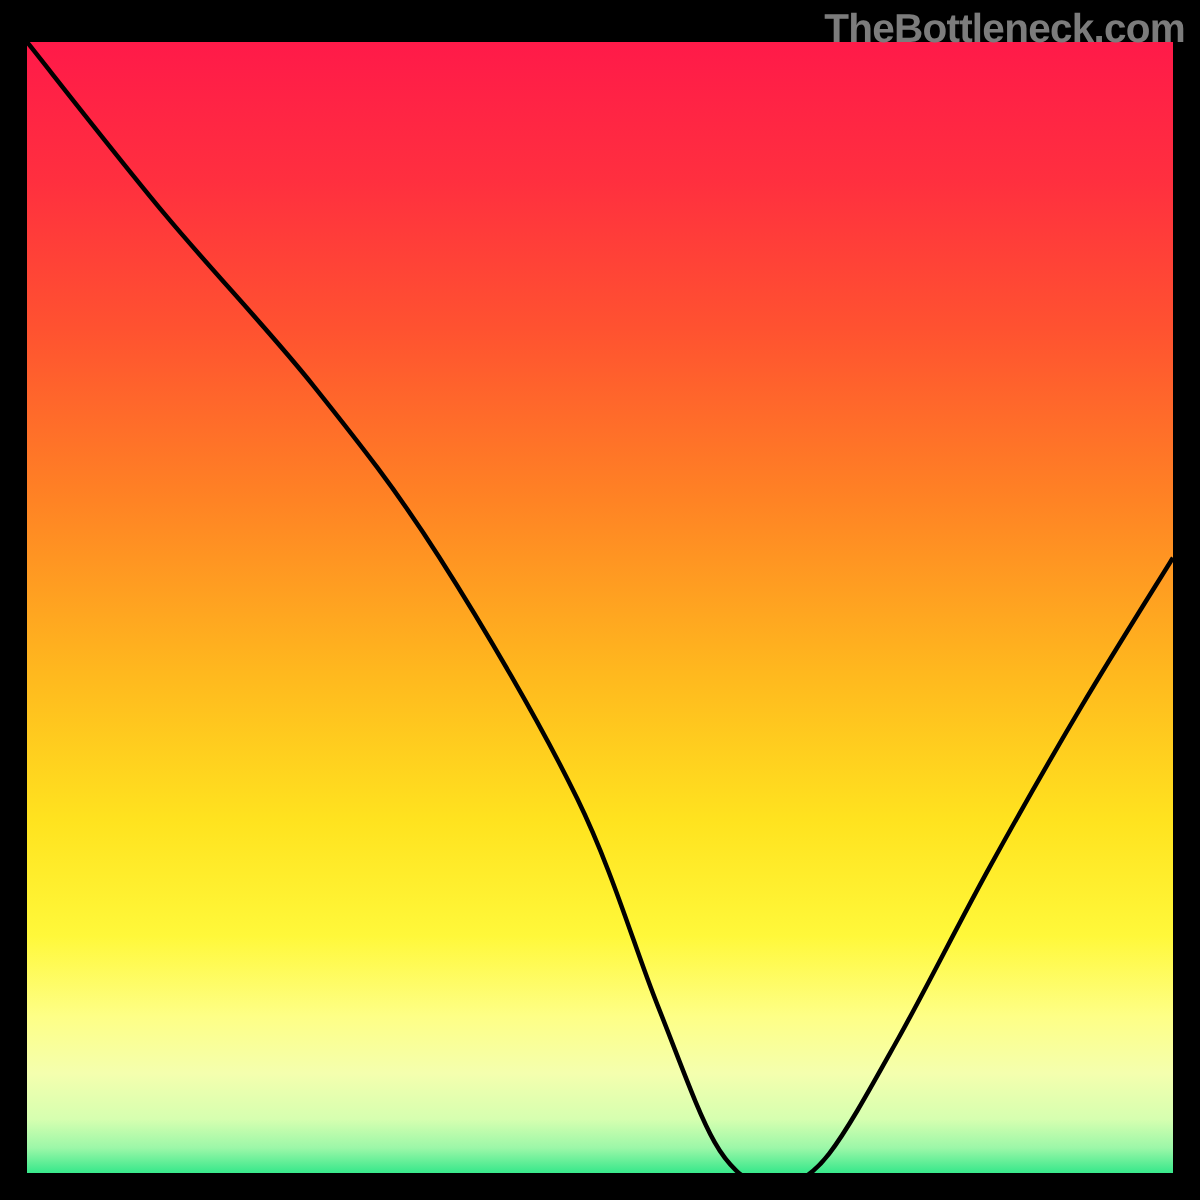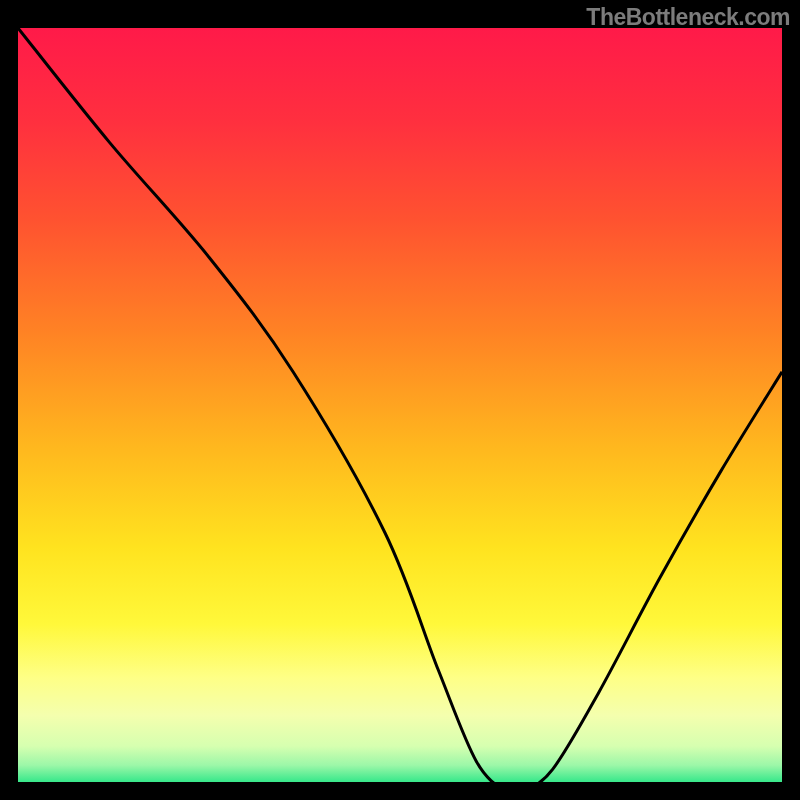--- a/index.html
+++ b/index.html
@@ -14,21 +14,21 @@
   .frame {
     position: relative;
     width: 800px;
     height: 800px;
     background: #000;
   }
   .attribution {
     position: absolute;
     top: 4px;
     right: 10px;
-    font-size: 23px;
+    font-size: 27px;
     font-weight: 600;
     color: #7c7c7c;
     letter-spacing: -0.5px;
     z-index: 10;
     text-align: center;
   }
   .plot-area {
     position: absolute;
     left: 18px;
     top: 28px;

